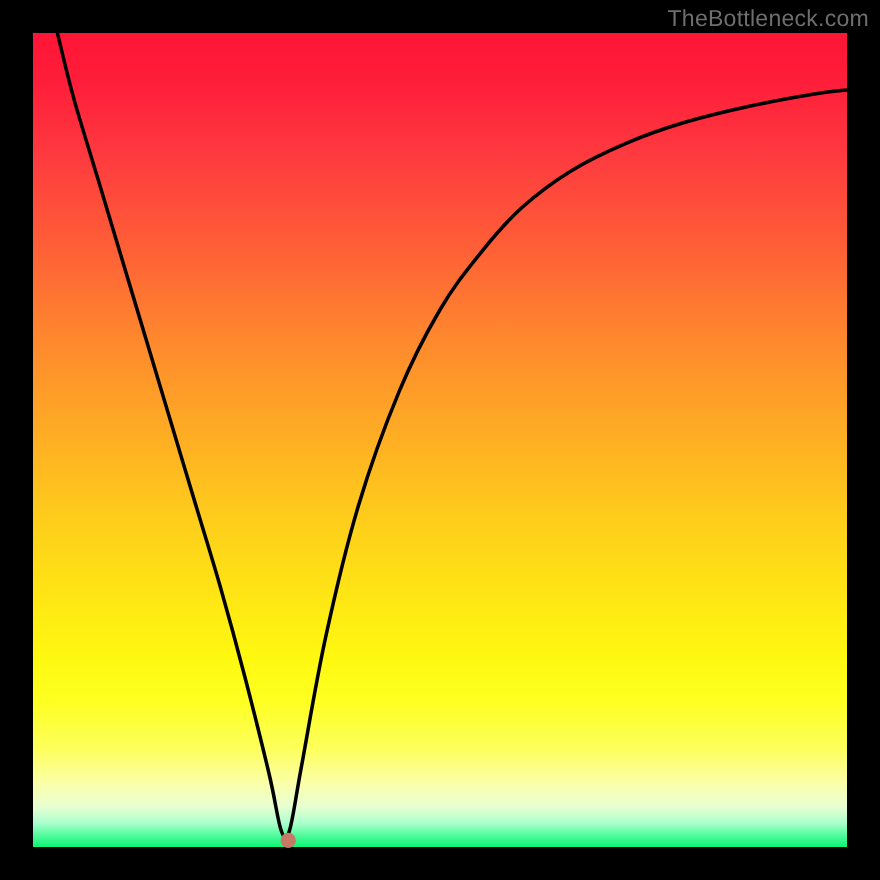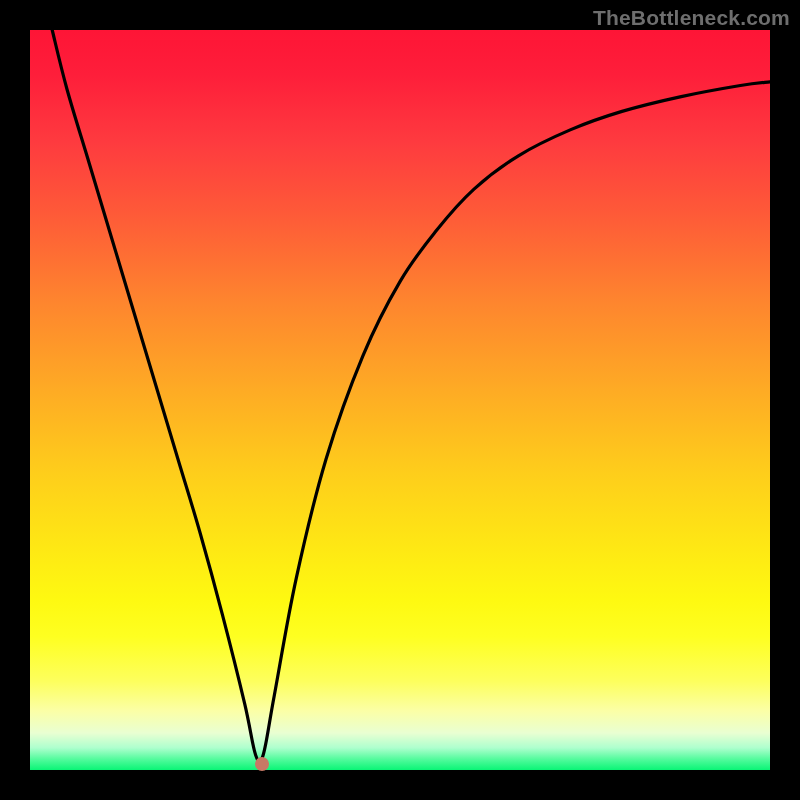--- a/index.html
+++ b/index.html
@@ -42,21 +42,21 @@
       #55fb9e 98.5%,
       #0af576 100%
     );
   }
   .watermark {
     position: absolute;
     top: 6px;
     right: 10px;
     color: #6e6e6e;
     font-size: 21px;
-    font-weight: 700;
+    font-weight: 400;
     letter-spacing: 0.2px;
     user-select: none;
   }
   svg.curve {
     position: absolute;
     left: 0; top: 0;
     width: 740px;
     height: 740px;
     overflow: visible;
   }

